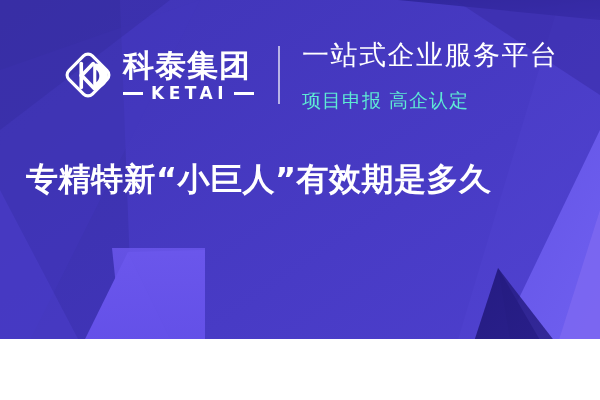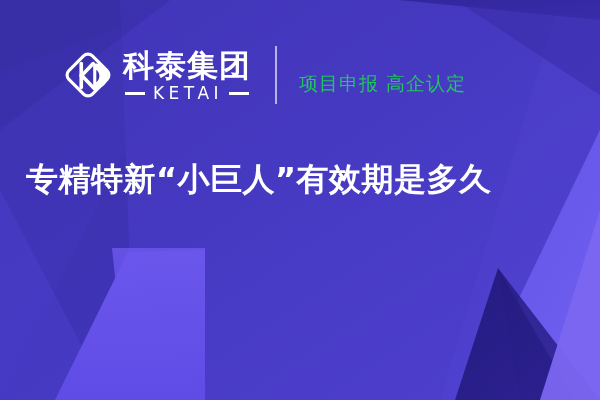--- a/index.html
+++ b/index.html
@@ -7,21 +7,21 @@
     padding: 0;
     background: #ffffff;
   }
   body {
     font-family: "DejaVu Sans", "Liberation Sans", sans-serif;
   }
 
   .banner {
     position: relative;
     width: 600px;
-    height: 400px;
+    height: 339px;
     overflow: hidden;
     background: #3b32ab;
   }
 
   .bg-layer {
     position: absolute;
     inset: 0;
     width: 600px;
     height: 400px;
     display: block;
@@ -81,21 +81,21 @@
     display: block;
     width: 20px;
     height: 3px;
     background: #ffffff;
     flex: 0 0 auto;
   }
 
   .logo-en {
     color: #ffffff;
     font-size: 17px;
-    font-weight: normal;
+    font-weight: bold;
     letter-spacing: 4.5px;
     line-height: 18px;
     padding: 0 6px 0 8px;
     white-space: nowrap;
   }
 
   .divider {
     width: 2px;
     height: 58px;
     background: rgba(255,255,255,0.62);
@@ -111,21 +111,21 @@
 
   .tagline-main {
     color: #ffffff;
     font-size: 27px;
     line-height: 33px;
     letter-spacing: 1.5px;
     white-space: nowrap;
   }
 
   .tagline-sub {
-    color: #22c55e;
+    color: #5eead4;
     font-size: 19px;
     line-height: 26px;
     letter-spacing: 1px;
     margin-top: 16px;
     white-space: nowrap;
   }
 
   
   .title {
     position: absolute;
@@ -228,20 +228,21 @@
             <span class="logo-dash"></span>
             <span class="logo-en">KETAI</span>
             <span class="logo-dash"></span>
           </div>
         </div>
       </div>
 
       <div class="divider"></div>
 
       <div class="tagline">
+        <div class="tagline-main">一站式企业服务平台</div>
         <div class="tagline-sub">项目申报 高企认定</div>
       </div>
 
     </div>
 
     <div class="title">
       <span class="title-line">专精特新“小巨人”有效期是多久</span>
     </div>
 
   </div>

